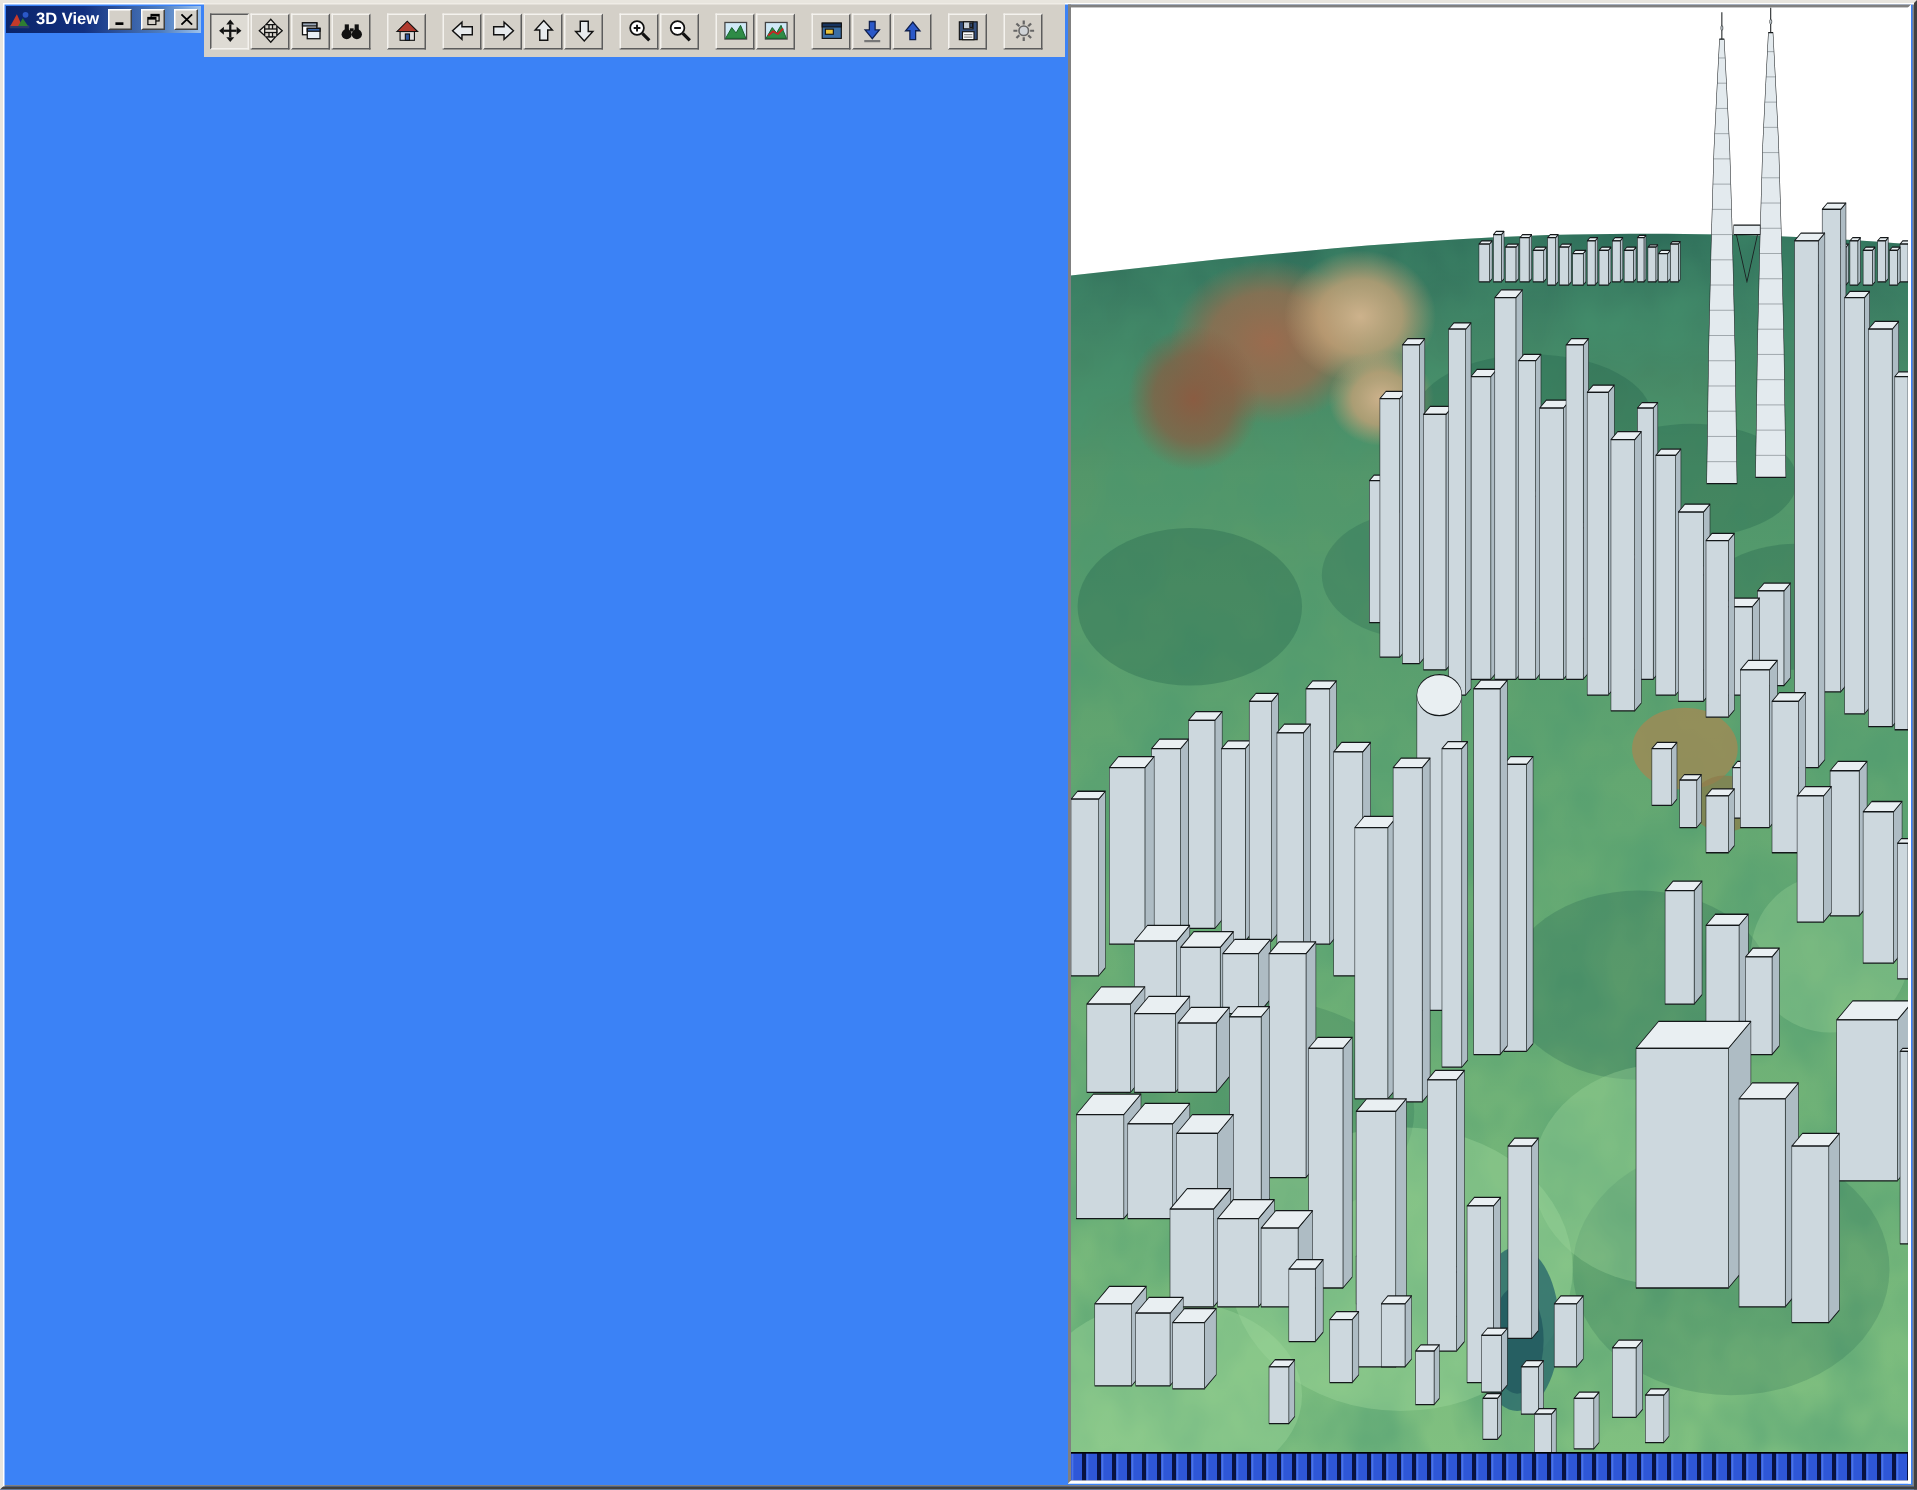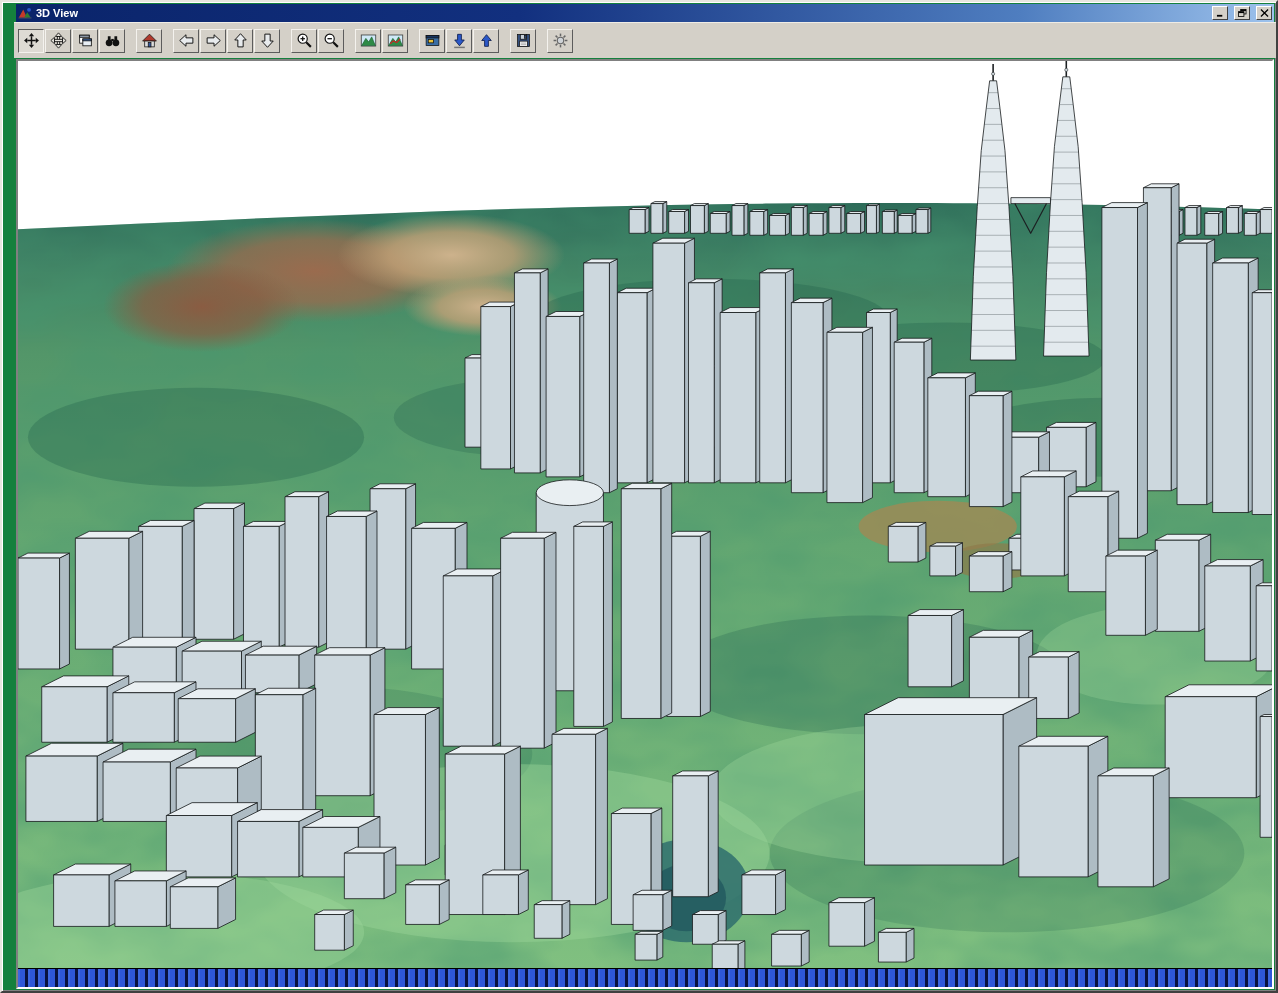--- a/index.html
+++ b/index.html
@@ -2,24 +2,24 @@
 <html><head>
 <meta charset="utf-8">
 <style>
   html,body{margin:0;padding:0;}
   body{
     width:1278px;height:993px;overflow:hidden;
     font-family:"Liberation Sans", sans-serif;
     background:#d4d0c8;
   }
   .window{
-    position:absolute;inset:0;background:#15803d;
+    position:absolute;inset:0;background:#3b82f6;
     border:2px solid;border-color:#e8e5de #404040 #404040 #e8e5de;
     box-shadow:inset 1px 1px 0 #fff, inset -1px -1px 0 #808080;
-    display:flex;flex-direction:column;padding-left:12px;
+    display:flex;flex-direction:row;
   }
   .titlebar{
     height:18px;margin:2px 2px 0 2px;
     background:linear-gradient(to right,#0a246a 0%,#12307f 40%,#4f7ec0 80%,#9dc2ec 100%);
     display:flex;align-items:center;padding:0 2px;gap:4px;flex:0 0 auto;
   }
   .title-icon{width:14px;height:14px;display:block;}
   .title-text{color:#fff;font-weight:bold;font-size:11px;flex:1;line-height:18px;white-space:nowrap;}
   .ctrl{
     width:16px;height:14px;padding:0;margin-left:2px;

